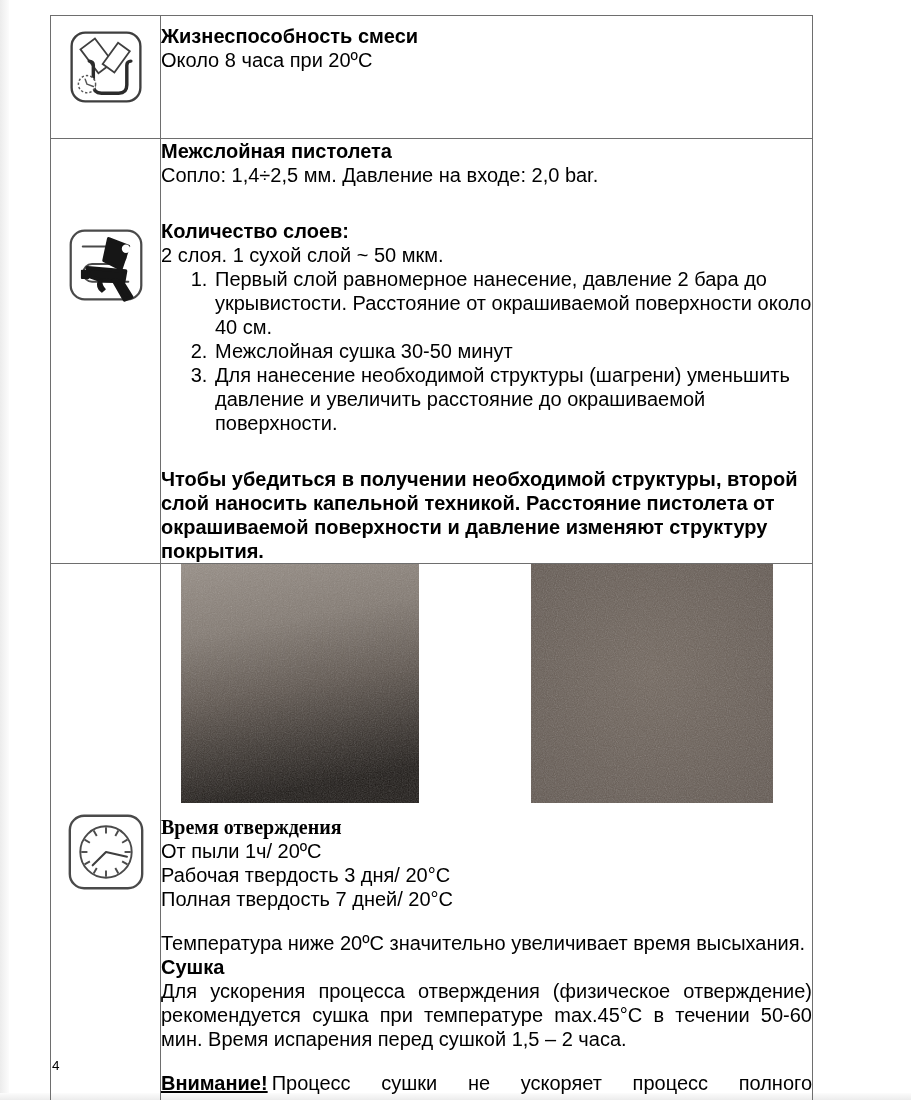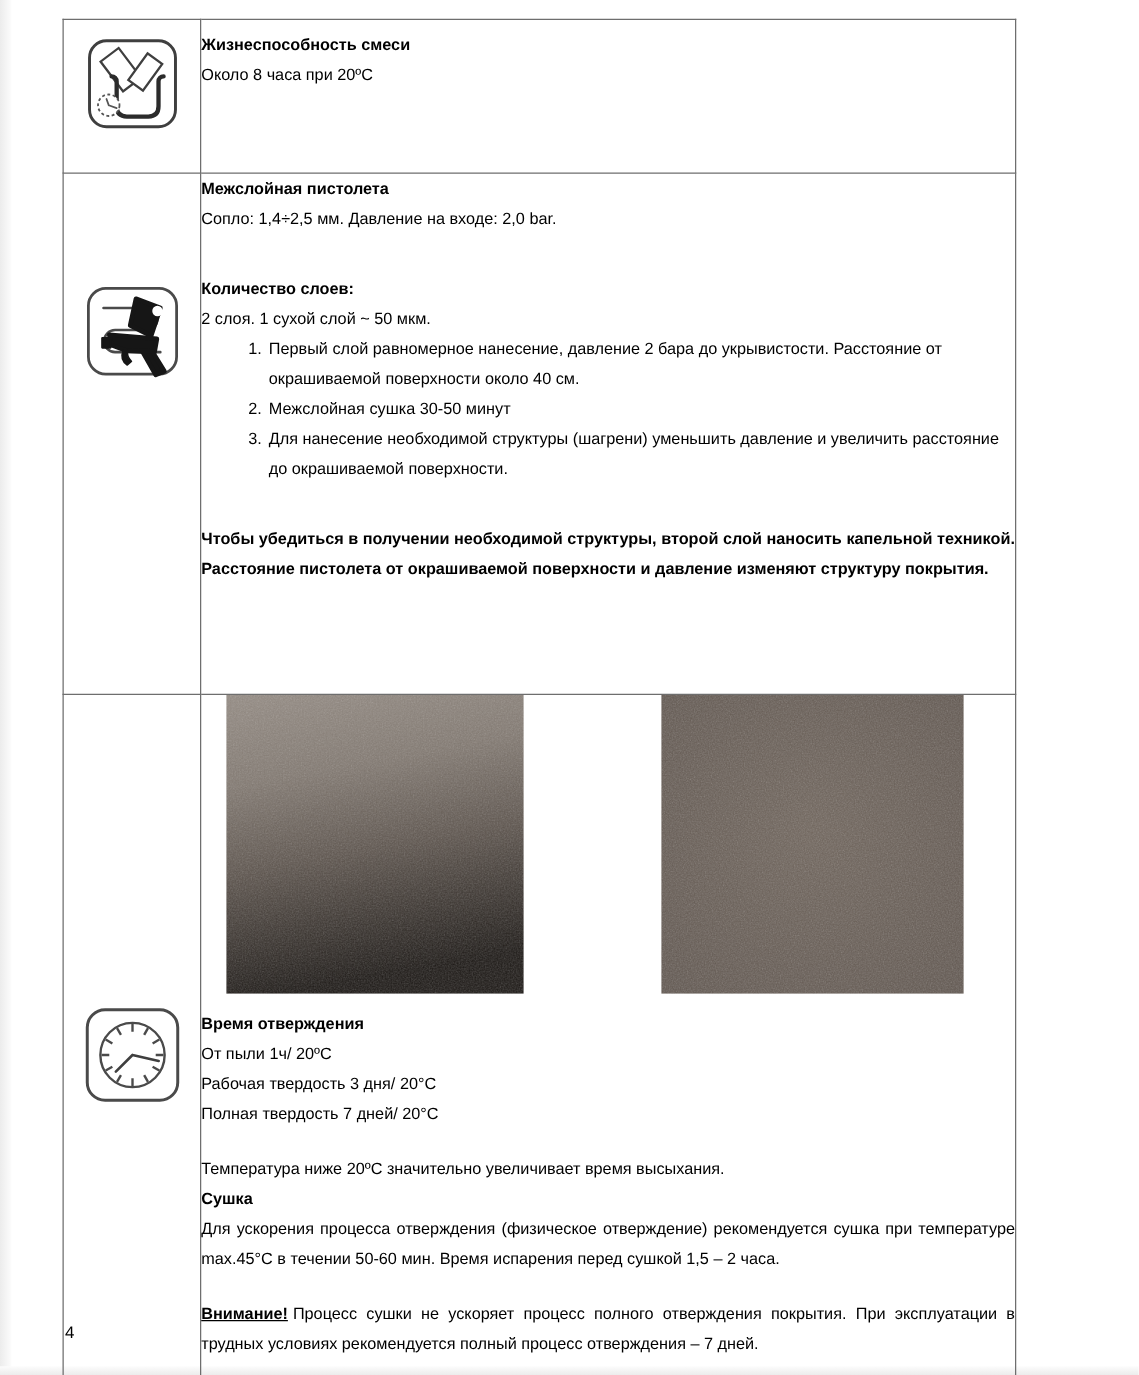--- a/index.html
+++ b/index.html
@@ -14,40 +14,40 @@
     background:linear-gradient(to top,#ececec,#fcfcfc);}
 
   table.doc{
     position:absolute;left:50px;top:15px;width:762px;
     border-collapse:collapse;table-layout:fixed;
   }
   table.doc td{
     border:1.4px solid #6e6e6e;vertical-align:top;padding:0;
   }
   .icon-cell{width:110px;text-align:center;}
-  .text-cell{padding:6px 14px 0 10px;font-size:13px;line-height:24px;}
+  .text-cell{padding:6px 14px 0 10px;font-size:20px;line-height:24px;}
 
   .r1 .icon-cell{padding-top:13px;}
   .r2 .icon-cell{padding-top:87px;}
   .r3 .icon-cell{padding-top:248px;}
 
   p{margin:0;}
   .b{font-weight:bold;}
   .gap{margin-top:32px;}
   .gap20{margin-top:20px;}
   .just{text-align:justify;}
   ol.steps{margin:0;padding-left:52px;}
   ol.steps li{line-height:24px;padding-left:2px;}
   .lead{font-weight:bold;margin-right:4px;text-decoration:underline;}
 
   .tex-wrap{margin-top:0px;height:239px;white-space:nowrap;}
   .tex{display:inline-block;vertical-align:top;}
   .tex-left{margin-left:20px;}
   .tex-right{margin-left:106px;}
-  .curing-head{margin-top:12px;}
+  .curing-head{margin-top:12px;font-family:Liberation Serif, serif;}
 
   .page-number{position:absolute;left:52px;top:1058px;font-size:13.5px;}
 </style>
 </head>
 <body>
 
 <div class="edge-left"></div>
 <div class="edge-bottom"></div>
 
 <table class="doc">

